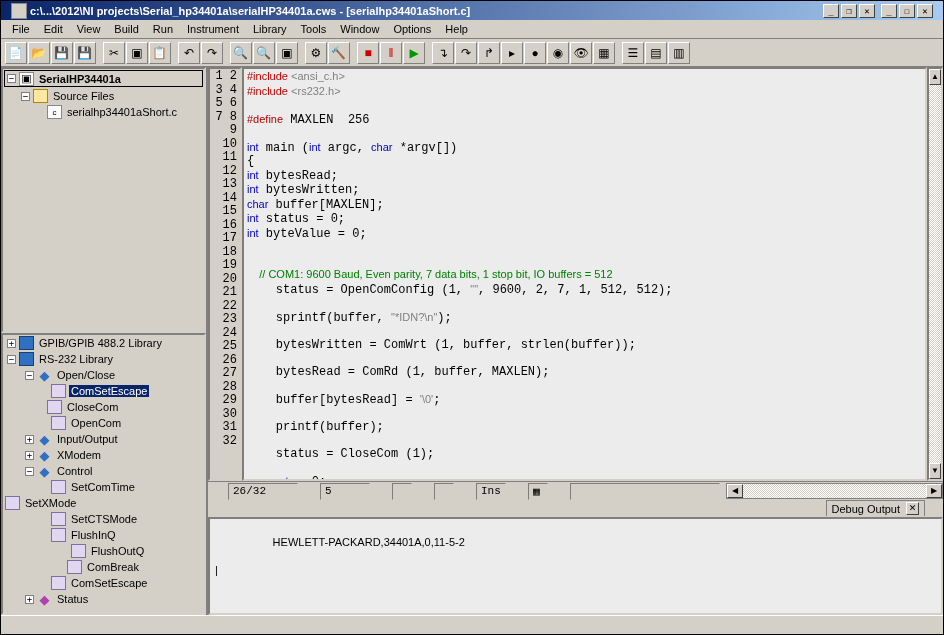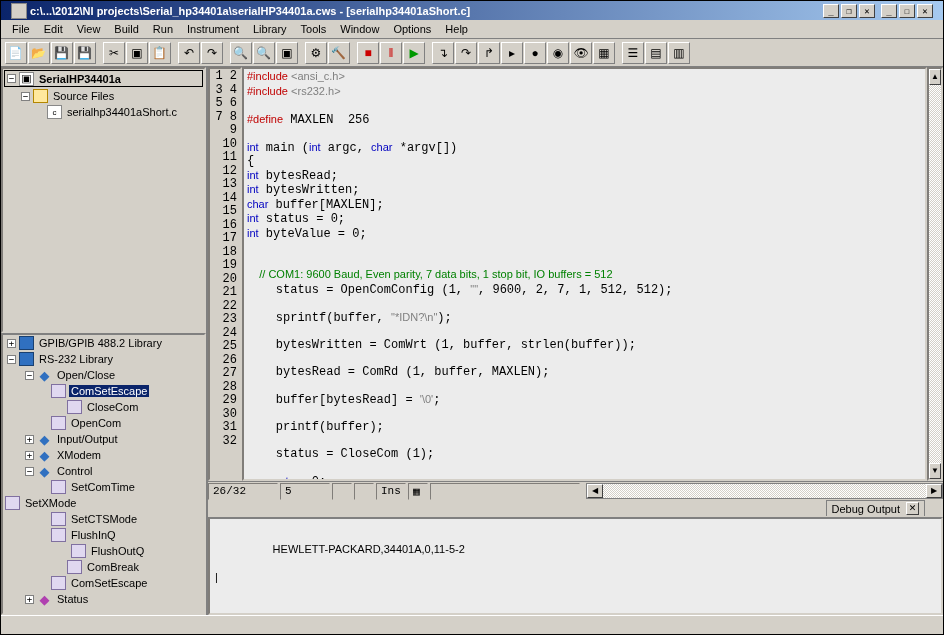--- a/index.html
+++ b/index.html
@@ -42,25 +42,25 @@
 .code { flex: 1; background: #ececec; border: 2px inset #d4d0c8; font-family: "Courier New", monospace; font-size: 12px; line-height: 13.5px; padding: 1px 3px; white-space: pre; overflow: hidden; color: #000; }
 .code .pp { color: #c00000; }
 .code .kw { color: #0000c0; }
 .code .cm { color: #008000; }
 .code .str { color: #808080; }
 .vscroll { width: 16px; background: #d4d0c8; border: 2px inset #d4d0c8; display: flex; flex-direction: column; }
 .vscroll .sbtn { height: 16px; background: #d4d0c8; border: 1px solid; border-color: #fff #404040 #404040 #fff; font-size: 8px; text-align: center; line-height: 14px; cursor: pointer; }
 .vscroll .strack { flex: 1; background: repeating-conic-gradient(#d4d0c8 0 25%, #fff 0 50%) 0 0/2px 2px; }
 
 .statusrow { height: 19px; display: flex; align-items: center; border-top: 1px solid #808080; }
-.status-cell { border: 1px inset #d4d0c8; height: 17px; padding: 1px 4px; margin-right: 2px; font-family: "Courier New", monospace; font-size: 11px; display: inline-flex; align-items: center; background: #d4d0c8; }
+.status-cell { border: 1px inset #d4d0c8; height: 17px; padding: 1px 4px; margin-right: 2px; font-family: "Courier New", monospace; font-size: 11px; display: inline-flex; align-items: center; background: #d4d0c8; margin-left: 20px; }
 .hscroll { flex: 1; display: flex; background: repeating-conic-gradient(#d4d0c8 0 25%, #fff 0 50%) 0 0/2px 2px; border: 1px solid #808080; }
 .hscroll .sbtn { width: 16px; background: #d4d0c8; border: 1px solid; border-color: #fff #404040 #404040 #fff; font-size: 8px; text-align: center; line-height: 12px; cursor: pointer; }
 
-.output { height: 98px; background: #ececec; border: 2px inset #d4d0c8; border-top: 2px solid #808080; position: relative; font-family: "Courier New", monospace; font-size: 12px; padding: 10px 5px; white-space: pre-wrap; }
+.output { height: 98px; background: #ececec; border: 2px inset #d4d0c8; border-top: 2px solid #808080; position: relative; font-family: "Courier New", monospace; font-size: 12px; padding: 3px 5px; white-space: pre-wrap; }
 .output-tab { position: absolute; top: -17px; right: 18px; height: 16px; background: #d4d0c8; border: 1px solid #808080; border-bottom: none; padding: 1px 5px; font-size: 11px; display: flex; align-items: center; }
 .output-tab .xbtn { width: 13px; height: 13px; border: 1px solid; border-color: #fff #404040 #404040 #fff; background: #d4d0c8; margin-left: 6px; font-size: 9px; text-align: center; line-height: 11px; cursor: pointer; }
 
 .app-status { height: 19px; border-top: 1px solid #fff; background: #d4d0c8; }
 </style>
 </head>
 <body>
 
 <div class="titlebar">
   <div class="icon"></div>
@@ -161,21 +161,21 @@
 
       <div class="tree-row" style="padding-left:22px">
         <span class="exp">−</span>
         <span class="ticon diamond-b">◆</span>
         <span class="tlabel">Open/Close</span>
       </div>
       <div class="tree-row sel" style="padding-left:48px">
         <span class="ticon panel"></span>
         <span class="tlabel">ComSetEscape</span>
       </div>
-      <div class="tree-row" style="padding-left:64px">
+      <div class="tree-row" style="padding-left:44px">
         <span class="ticon panel"></span>
         <span class="tlabel">CloseCom</span>
       </div>
       <div class="tree-row" style="padding-left:48px">
         <span class="ticon panel"></span>
         <span class="tlabel">OpenCom</span>
       </div>
 
       <div class="tree-row" style="padding-left:22px">
         <span class="exp">+</span>

